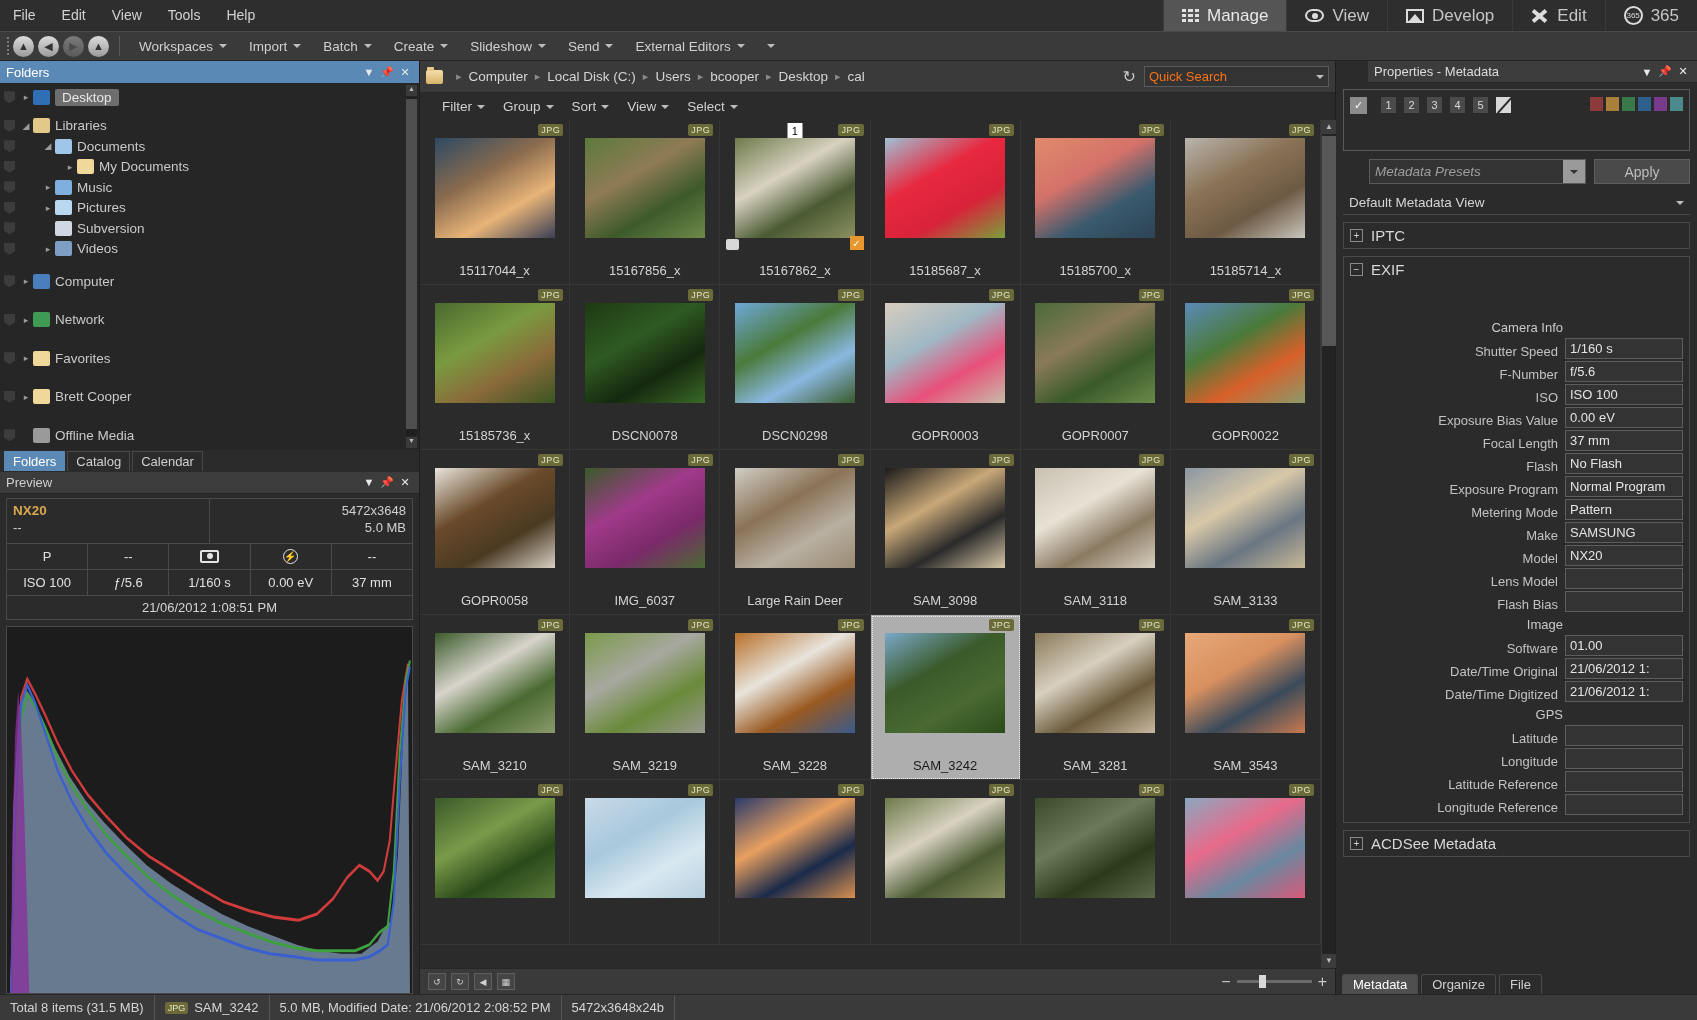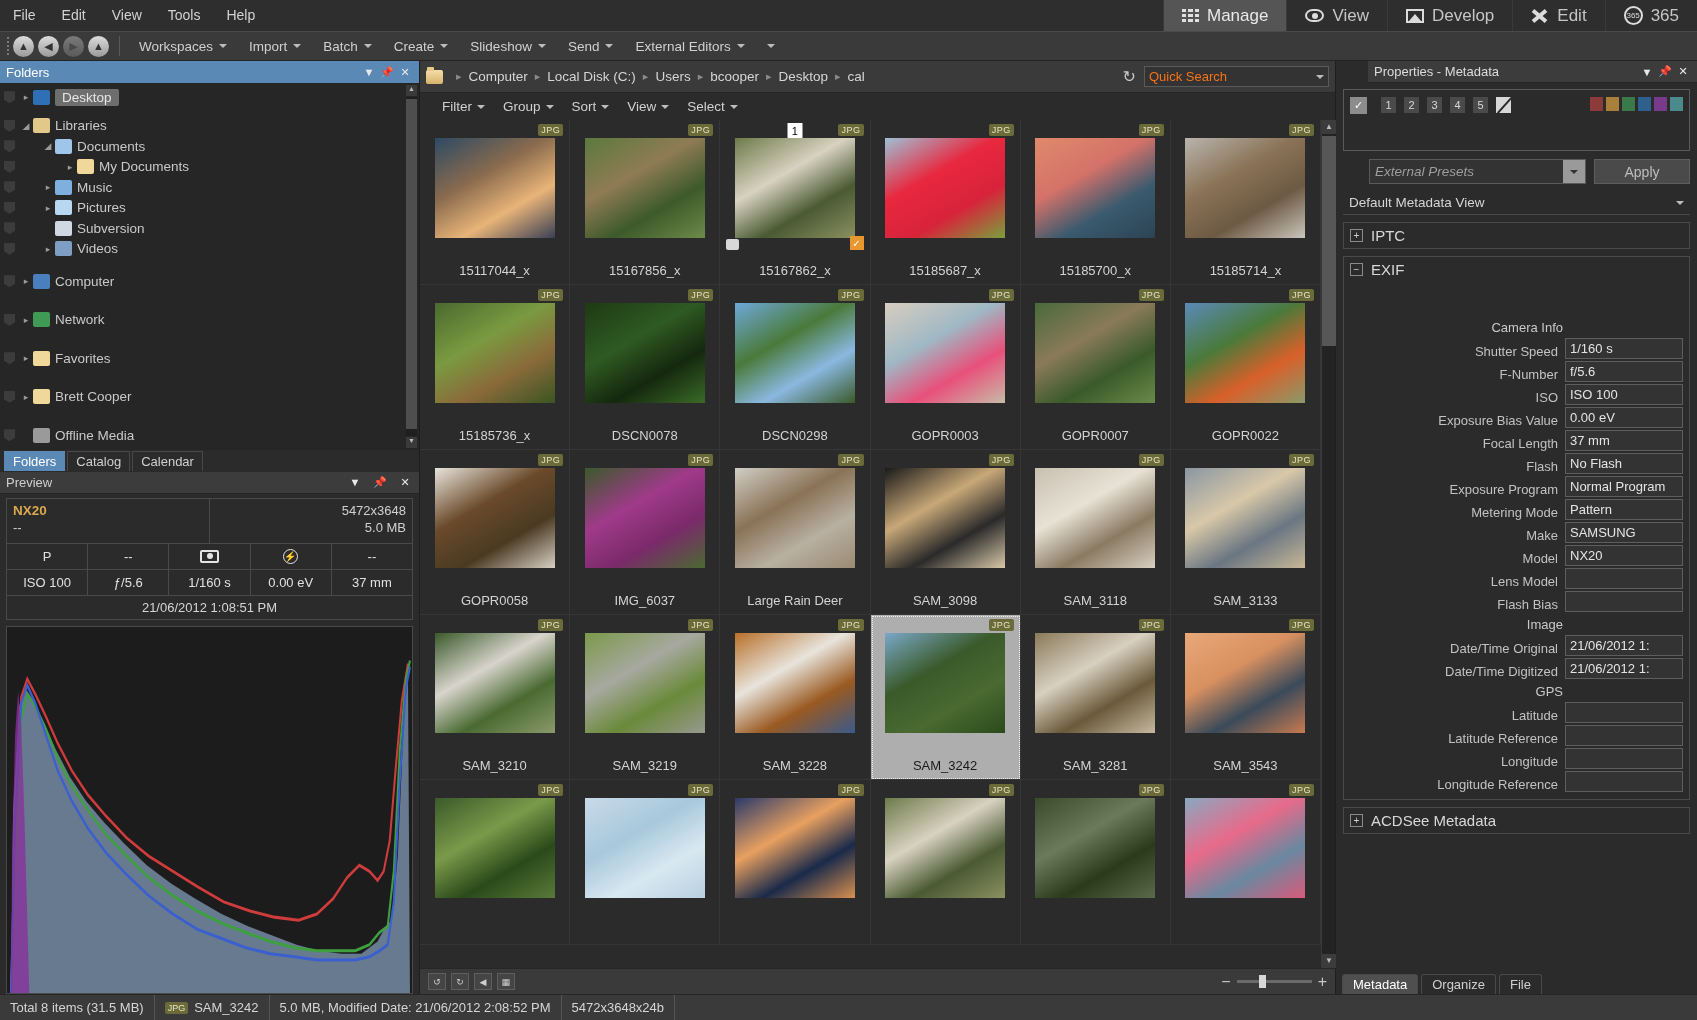--- a/index.html
+++ b/index.html
@@ -53,21 +53,21 @@
 
   
   .body { flex: 1; display: flex; min-height: 0; }
 
   
   .leftpanel { width: 420px; flex: 0 0 420px; display: flex; flex-direction: column; background: #2b2b2b; border-right:1px solid #1e1e1e;}
   .panel-header {
     height: 22px; background: #5b89b5; display:flex; align-items:center; padding: 0 6px;
     font-size: 13px; color: #ffffff; flex: 0 0 22px;
   }
-  .panel-header.grey { background: #3c3c3c; color: #cfcfcf; border-bottom:1px solid #262626;gap:7px;}
+  .panel-header.grey { background: #3c3c3c; color: #cfcfcf; border-bottom:1px solid #262626;}
   .ph-title { flex: 1; }
   .ph-btn { width: 16px; text-align:center; font-size: 11px; color: #e8e8e8; margin-left:2px; }
   .tree { flex: 1; overflow: hidden; background: #262626; position: relative; }
   .tree-inner { padding: 4px 0 0 0; }
   .trow { display:flex; align-items:center; height: 20.5px; font-size: 13.5px; color:#c9c9c9; padding-left: 4px; }
   .tflag { width: 11px; height: 12px; background:#3c3c3c; margin-right: 4px; flex:0 0 11px;
            clip-path: polygon(0 0,100% 0,100% 70%,50% 100%,0 70%); }
   .texp { width: 14px; text-align:center; font-size:9px; color:#9a9a9a; flex:0 0 14px;}
   .ticon { width: 17px; height: 15px; margin-right: 5px; flex:0 0 17px; border-radius:2px; }
   .tlabel { white-space: nowrap; }
@@ -672,21 +672,21 @@
               <span class="swatch" style="background: rgb(168, 128, 58);"></span>
               <span class="swatch" style="background: rgb(58, 122, 74);"></span>
               <span class="swatch" style="background: rgb(47, 95, 140);"></span>
               <span class="swatch" style="background: rgb(122, 58, 140);"></span>
               <span class="swatch" style="background: rgb(74, 138, 138);"></span>
             </span>
         </div>
 
         <div class="preset-row">
           <div class="preset-input">
-            <span>External Presets</span>
+            <span>Metadata Presets</span>
             <span class="preset-drop">
                 <i class="caret" style="border-top-color:#333"></i>
               </span>
           </div>
           <div class="apply-btn">Apply</div>
         </div>
 
         <div class="view-select">
           <span>Default Metadata View</span>
           <i class="caret"></i>
@@ -752,40 +752,44 @@
                   <span class="fval"></span>
                 </div>
                 <div class="frow">
                   <span class="flabel">Flash Bias</span>
                   <span class="fval"></span>
                 </div>
               </div>
             <div class="grouplabel">Image</div>
             <div id="image-fields">
                 <div class="frow">
+                  <span class="flabel">Software</span>
+                  <span class="fval">01.00</span>
+                </div>
+                <div class="frow">
                   <span class="flabel">Date/Time Original</span>
                   <span class="fval">21/06/2012 1:</span>
                 </div>
                 <div class="frow">
                   <span class="flabel">Date/Time Digitized</span>
                   <span class="fval">21/06/2012 1:</span>
                 </div>
               </div>
             <div class="grouplabel">GPS</div>
             <div id="gps-fields">
                 <div class="frow">
                   <span class="flabel">Latitude</span>
                   <span class="fval"></span>
                 </div>
                 <div class="frow">
+                  <span class="flabel">Longitude</span>
+                  <span class="fval"></span>
+                </div>
+                <div class="frow">
                   <span class="flabel">Latitude Reference</span>
-                  <span class="fval"></span>
-                </div>
-                <div class="frow">
-                  <span class="flabel">Longitude</span>
                   <span class="fval"></span>
                 </div>
                 <div class="frow">
                   <span class="flabel">Longitude Reference</span>
                   <span class="fval"></span>
                 </div>
               </div>
           </div>
         </div>
 

